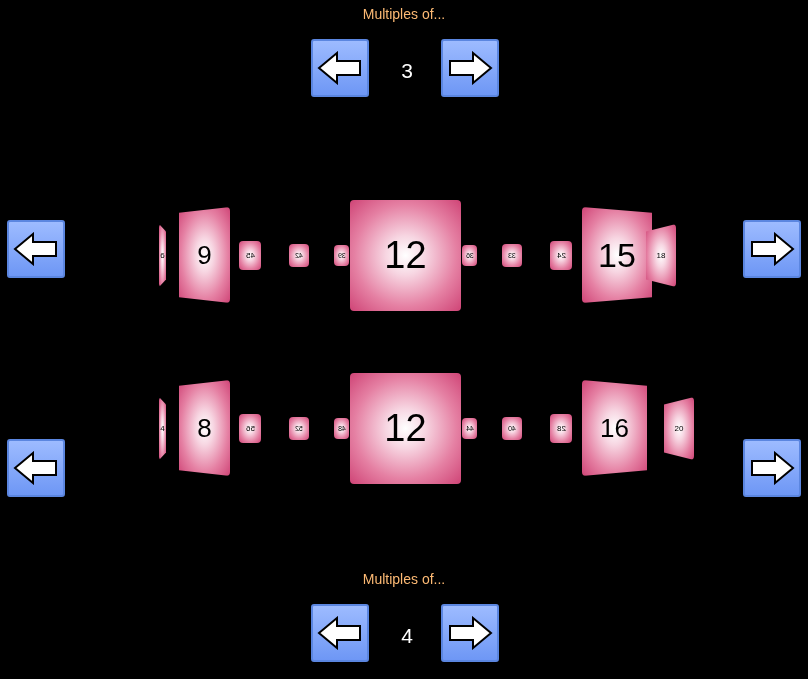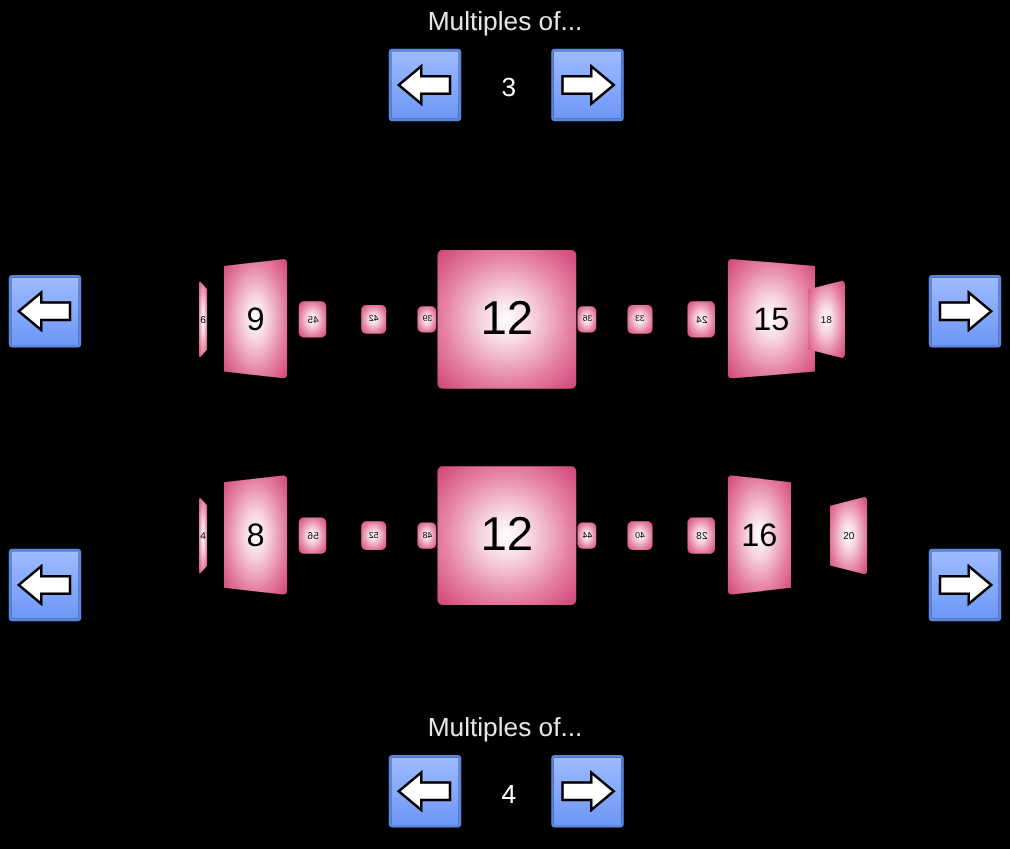--- a/index.html
+++ b/index.html
@@ -1,17 +1,17 @@
 <!DOCTYPE html>
 <html><head>
 <meta charset="utf-8">
 <style>
   html,body{margin:0;padding:0;background:#000;}
   body{width:808px;height:679px;position:relative;overflow:hidden;font-family:"Liberation Sans",sans-serif;color:#fff;}
-  .ctl-title{position:absolute;left:0;width:808px;text-align:center;font-size:21px;color:#e5e5e5;}
+  .ctl-title{position:absolute;left:0;width:808px;text-align:center;font-size:14px;color:#fdba74;}
   .btn{position:absolute;width:58px;height:58px;box-sizing:border-box;border:2px solid #5b86e0;border-radius:3px;
        background:linear-gradient(#9dbbff,#6e97f5);cursor:pointer;display:flex;align-items:center;justify-content:center;}
   .btn svg{display:block;}
   .num{position:absolute;width:60px;text-align:center;font-size:21px;color:#fff;}
   .card{position:absolute;box-sizing:border-box;border-radius:4px;display:flex;align-items:center;justify-content:center;
         background:radial-gradient(ellipse at center,#ffffff 0%,#f7d6e2 25%,#e580a3 65%,#cf4476 100%);color:#000;overflow:hidden;}
   .card span{display:block;}
   .back span{transform:scaleX(-1);}
 </style>
 </head>
@@ -64,21 +64,21 @@
     </div>
   <div class="card back" style="left:462px;top:245px;width:15px;height:21px;font-size:7px">
       <span>36</span>
     </div>
   <div class="card back" style="left:502px;top:244px;width:20px;height:23px;font-size:7px">
       <span>33</span>
     </div>
   <div class="card back" style="left:550px;top:241px;width:22px;height:29px;font-size:8px">
       <span>24</span>
     </div>
-  <div class="card" style="left:582px;top:207px;width:70px;height:96px;font-size:26px;clip-path:polygon(0 0,100% 6%,100% 94%,0 100%)">
+  <div class="card" style="left:582px;top:207px;width:70px;height:96px;font-size:34px;clip-path:polygon(0 0,100% 6%,100% 94%,0 100%)">
       <span>15</span>
     </div>
   <div class="card" style="left:646px;top:224px;width:30px;height:63px;font-size:8px;clip-path:polygon(0 12%,100% 0,100% 100%,0 88%)">
       <span>18</span>
     </div>
 </div>
 
 <div>
   <div class="btn" style="left:7px;top:439px">
     <svg width="46" height="34" viewBox="0 0 46 34">
@@ -111,21 +111,21 @@
     </div>
   <div class="card back" style="left:462px;top:418px;width:15px;height:21px;font-size:7px">
       <span>44</span>
     </div>
   <div class="card back" style="left:502px;top:417px;width:20px;height:23px;font-size:7px">
       <span>40</span>
     </div>
   <div class="card back" style="left:550px;top:414px;width:22px;height:29px;font-size:8px">
       <span>28</span>
     </div>
-  <div class="card" style="left:582px;top:380px;width:51px;height:96px;font-size:26px;clip-path:polygon(0 0,100% 6%,100% 94%,0 100%)">
+  <div class="card" style="left:582px;top:380px;width:65px;height:96px;font-size:26px;clip-path:polygon(0 0,100% 6%,100% 94%,0 100%)">
       <span>16</span>
     </div>
   <div class="card" style="left:664px;top:397px;width:30px;height:63px;font-size:8px;clip-path:polygon(0 12%,100% 0,100% 100%,0 88%)">
       <span>20</span>
     </div>
 </div>
 
 <div>
   <div class="ctl-title" style="top:571px">Multiples of...</div>
   <div class="btn" style="left:311px;top:604px">

